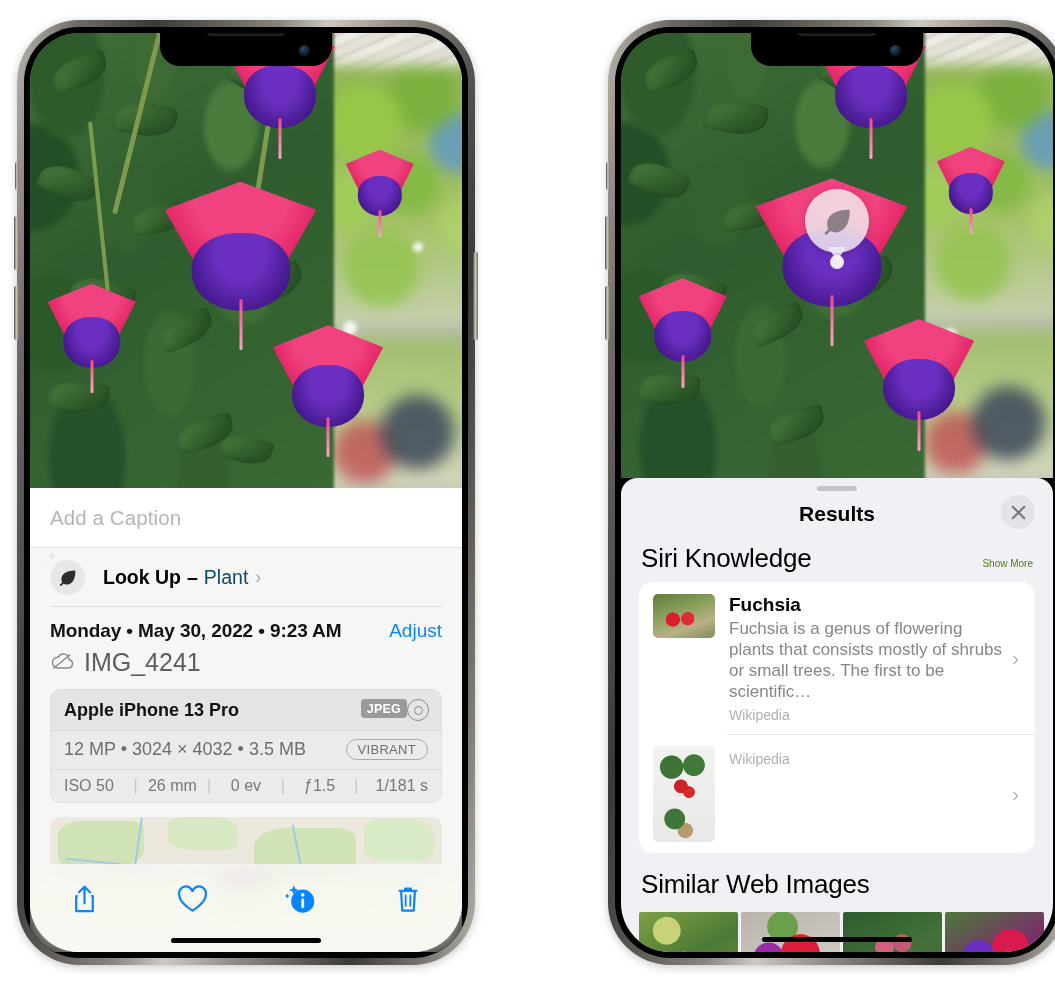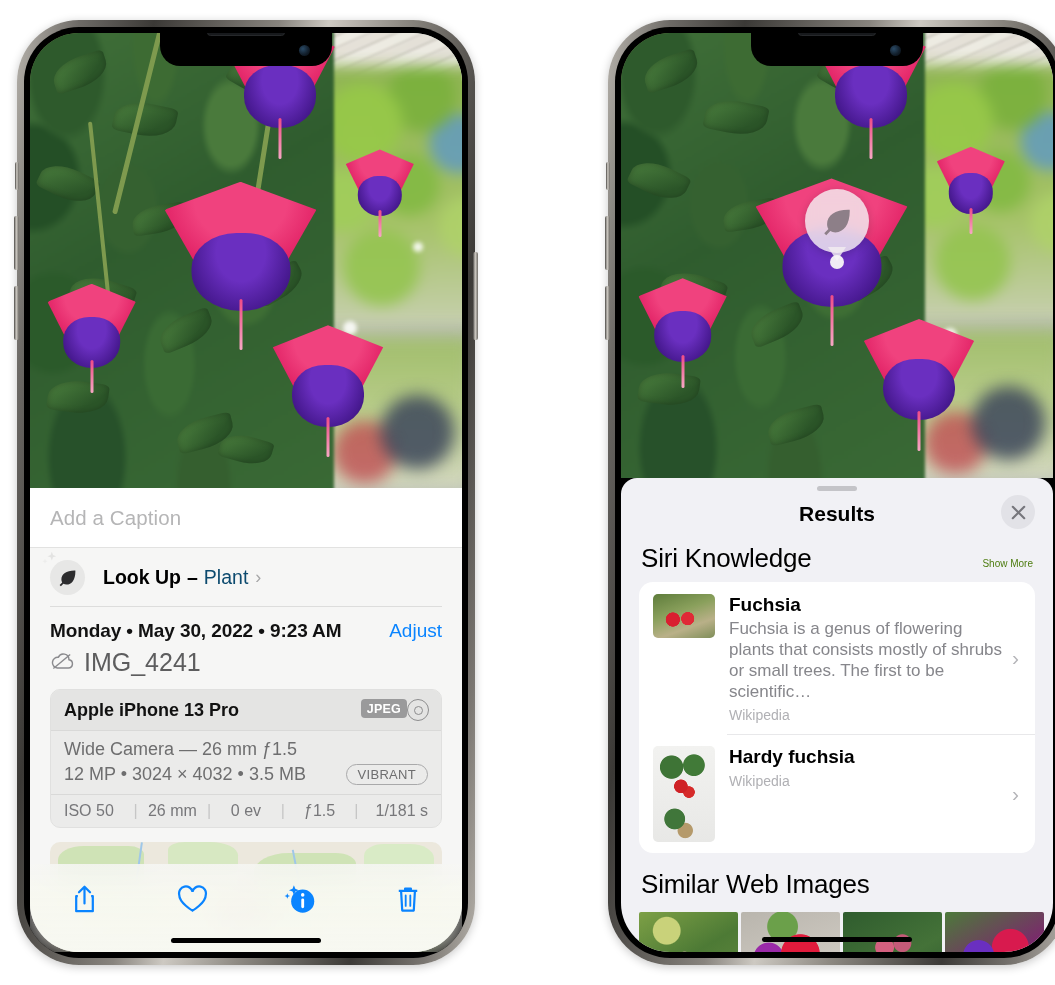--- a/index.html
+++ b/index.html
@@ -489,21 +489,20 @@
             <div class="exif-head">
               <div class="dev">Apple iPhone 13 Pro</div>
               <div class="right">
                 <span class="chip-jpeg">JPEG</span>
                 <span class="lens-ico">
                     <i></i>
                   </span>
               </div>
             </div>
             <div class="exif-body">
-              <div class="exif-l1">Wide Camera — 26 mm ƒ1.5</div>
               <div class="exif-l2">
                 <span>12 MP • 3024 × 4032 • 3.5 MB</span>
                 <span class="chip-vibrant">VIBRANT</span>
               </div>
             </div>
             <div class="exif-foot">
               <span class="cell">ISO 50</span>
               <span class="sep">|</span>
               <span class="cell">26 mm</span>
               <span class="sep">|</span>
@@ -661,21 +660,20 @@
               <div class="kn-body">
                 <div class="kn-title">Fuchsia</div>
                 <div class="kn-desc">Fuchsia is a genus of flowering plants that consists mostly of shrubs or small trees. The first to be scientific…</div>
                 <div class="kn-src">Wikipedia</div>
               </div>
               <div class="kn-chev">›</div>
             </div>
             <div class="kn-item">
               <div class="kn-thumb" id="kn-thumb-1"></div>
               <div class="kn-body">
-                <div class="kn-title">Hardy fuchsia</div>
                 <div class="kn-src">Wikipedia</div>
               </div>
               <div class="kn-chev">›</div>
             </div>
           </div>
 
           <div class="sec-head" style="padding-top:16px;">
             <div class="sec-title">Similar Web Images</div>
           </div>
 

